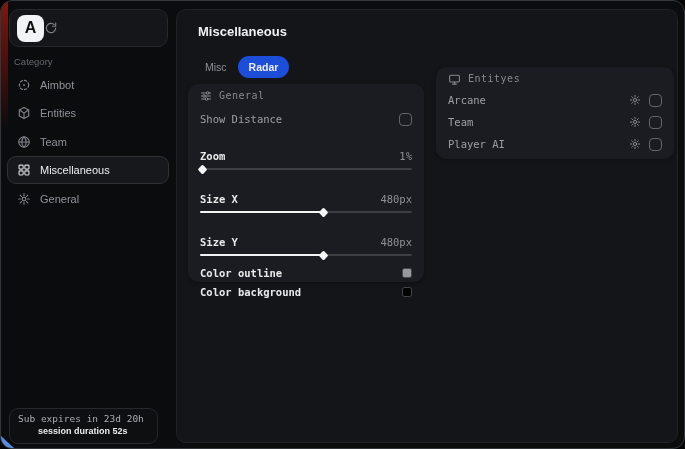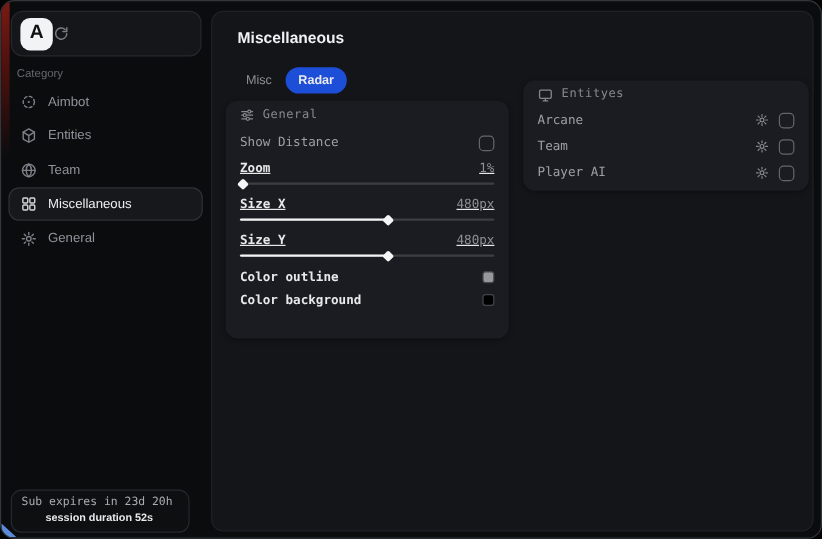--- a/index.html
+++ b/index.html
@@ -37,21 +37,21 @@
   .tab{font-size:10.5px;color:#8b8f96;padding:5px 11px;border-radius:999px;cursor:pointer;}
   .tab.active{background:#1d4ed8;color:#e9eaec;font-weight:bold;}
   .card{position:absolute;background:#1b1c21;border-radius:10px;box-shadow:0 1px 4px rgba(0,0,0,.35);
     box-sizing:border-box;padding:6px 12px 0 12px;font-family:"DejaVu Sans Mono",monospace;}
   .card-general{left:11px;top:74px;width:236px;height:198px;}
   .card-entities{left:259px;top:57px;width:238px;height:92px;}
   .card-header{height:16px;display:flex;align-items:flex-start;color:#85898f;font-size:10px;letter-spacing:.5px;}
   .card-header .hico{display:flex;margin-right:7px;color:#85898f;}
   .row{display:flex;align-items:center;justify-content:space-between;}
   .row-check{height:22px;margin-top:2px;color:#9aa0a6;font-size:10.5px;}
-  .row-label{height:16px;margin-top:2px;color:#e8e9eb;font-size:10.5px;font-weight:bold;text-decoration:underline;}
+  .row-label{height:16px;margin-top:18px;color:#e8e9eb;font-size:10.5px;font-weight:bold;}
   .row-label .val{color:#8d9197;font-weight:normal;}
   .slider{position:relative;height:8px;margin:1px 0 5px 0;}
   .slider .track{position:absolute;left:0;right:0;top:3px;height:2px;background:#3c3e43;border-radius:2px;}
   .slider .fill{position:absolute;left:0;top:3px;height:2px;background:#f2f3f4;border-radius:2px;}
   .slider .thumb{position:absolute;top:0.5px;width:7px;height:7px;background:#f5f6f7;transform:rotate(45deg);
     border-radius:1.5px;cursor:pointer;}
   .row-color{height:18px;margin-top:1px;color:#e8e9eb;font-size:10.5px;font-weight:bold;}
   .swatch{width:10px;height:10px;border-radius:2.5px;border:1px solid #44464b;box-sizing:border-box;cursor:pointer;}
   .checkbox{width:13px;height:13px;border:1.5px solid #63666c;border-radius:4px;box-sizing:border-box;
     background:transparent;cursor:pointer;flex:none;}

